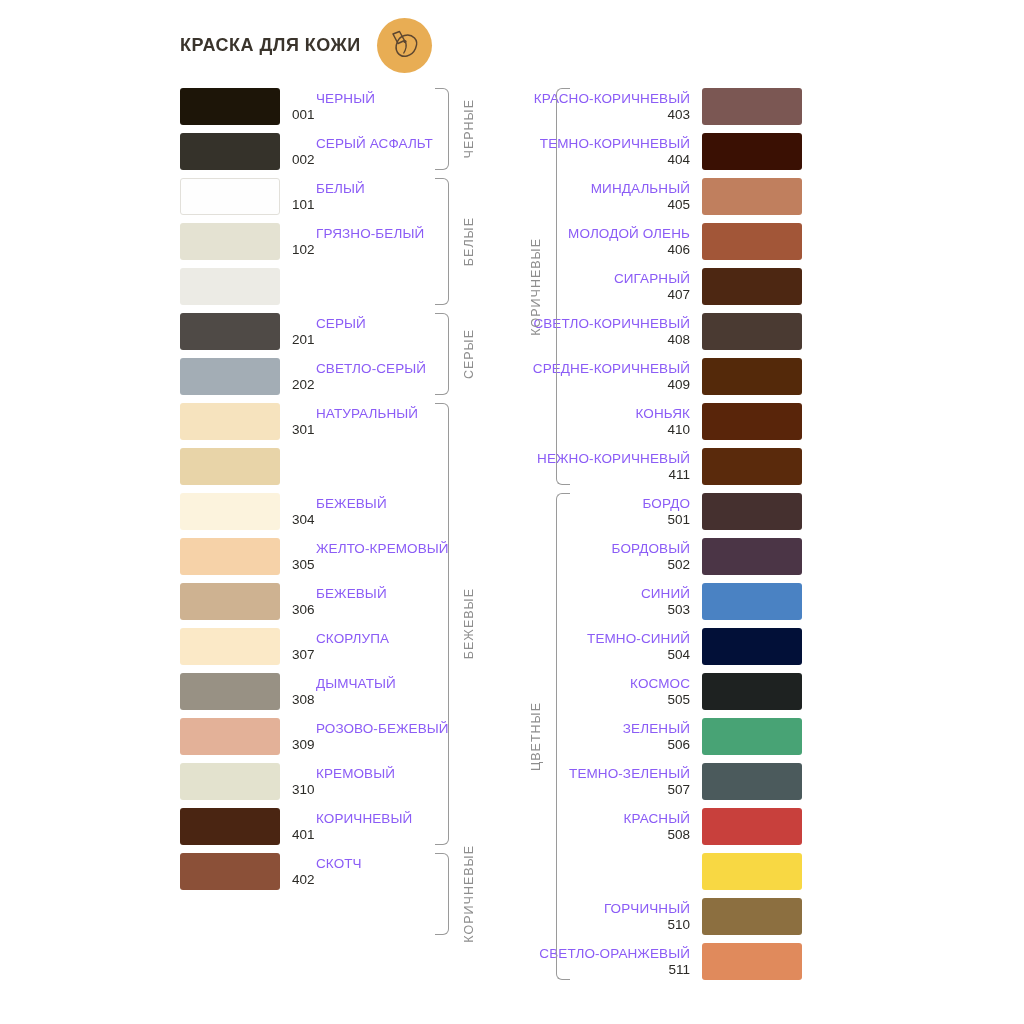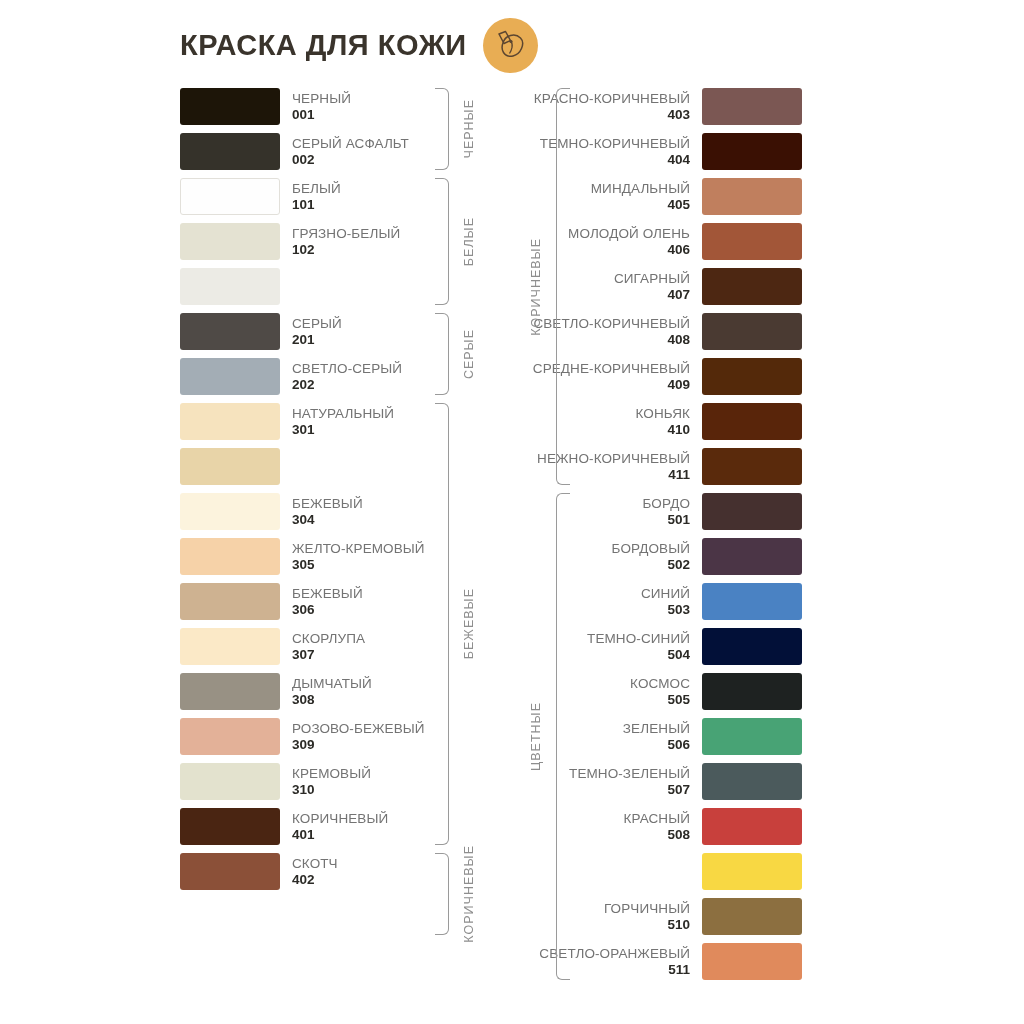--- a/index.html
+++ b/index.html
@@ -19,21 +19,21 @@
   
   #header {
     position: absolute;
     left: 180px;
     top: 18px;
     display: flex;
     align-items: center;
     gap: 16px;
   }
   #page-title {
-    font-size: 29px;
+    font-size: 18px;
     font-weight: bold;
     letter-spacing: 0.5px;
     color: #3a342c;
     white-space: nowrap;
     text-align: right;
   }
   #brand-icon {
     width: 55px;
     height: 55px;
     border-radius: 50%;
@@ -72,26 +72,27 @@
     line-height: 1.12;
     padding: 0 12px;
     white-space: nowrap;
   }
   #column-left  .swatch-text { text-align: left; }
   #column-right .swatch-text { text-align: right; }
 
   .swatch-name {
     font-size: 13.5px;
     font-weight: normal;
-    color: #737373;
+    color: #8b5cf6;
     letter-spacing: 0.1px;
+    margin-left: 24px;
   }
   .swatch-code {
     font-size: 13.5px;
-    font-weight: bold;
+    font-weight: normal;
     color: #2b2a26;
     margin-top: 1px;
   }
 
   
   .bracket-group {
     position: absolute;
     display: flex;
     align-items: center;
     box-sizing: border-box;

